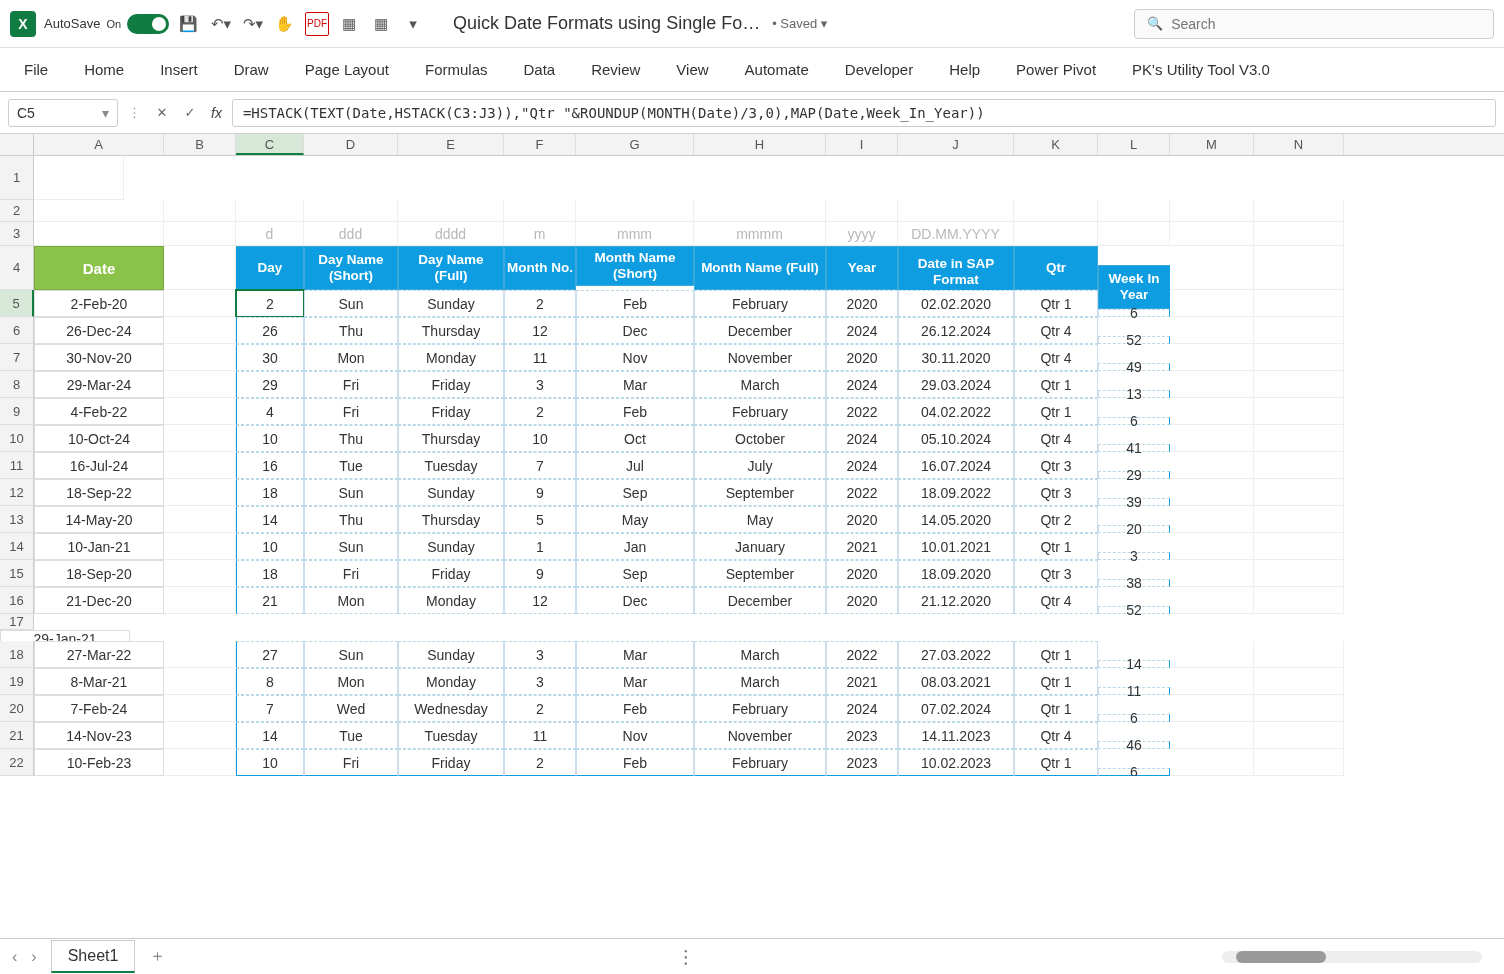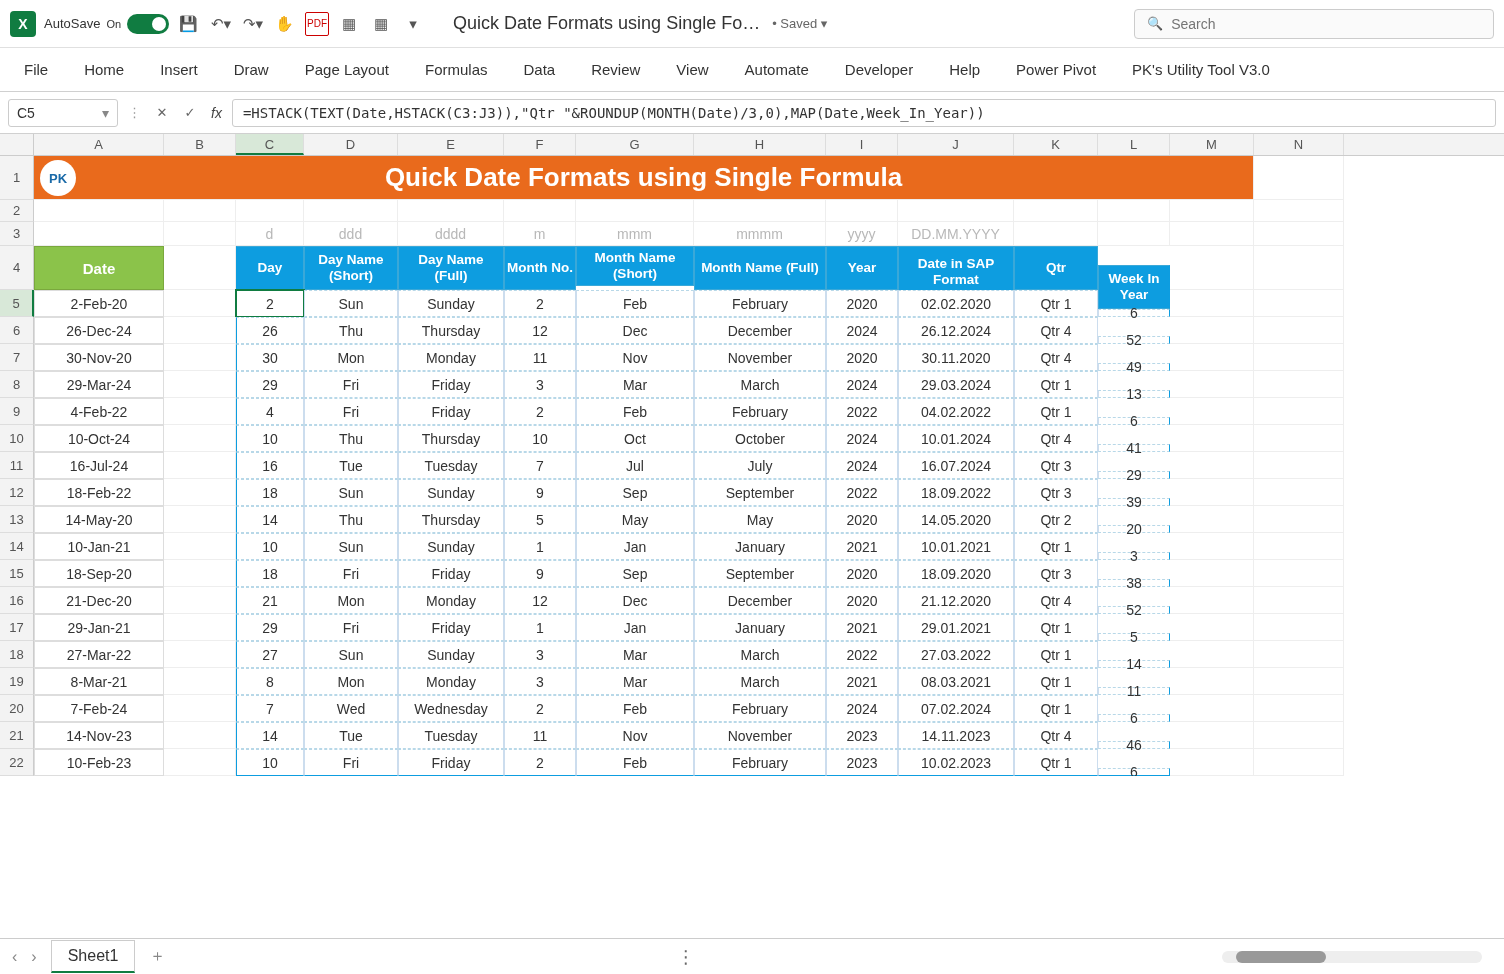--- a/index.html
+++ b/index.html
@@ -143,21 +143,20 @@
         <div class="colh cJ">J</div>
         <div class="colh cK">K</div>
         <div class="colh cL">L</div>
         <div class="colh cM">M</div>
         <div class="colh cN">N</div>
       </div>
   </div>
   <div class="rows" id="gridrows">
       <div class="gridrow" style="height: 44px;">
         <div class="rowh" style="height: 44px;">1</div>
-        <div class="cell titlecell" style="width: 1220px;"><div class="logo">PK</div>Quick Date Formats using Single Formula</div>
         <div class="cell cN"></div>
       </div>
       <div class="gridrow" style="height: 22px;">
         <div class="rowh" style="height: 22px;">2</div>
         <div class="cell cA"></div>
         <div class="cell cB"></div>
         <div class="cell cC"></div>
         <div class="cell cD"></div>
         <div class="cell cE"></div>
         <div class="cell cF"></div>
@@ -293,21 +292,21 @@
         <div class="rowh" style="height: 27px;">10</div>
         <div class="cell cA date-cell">10-Oct-24</div>
         <div class="cell cB"></div>
         <div class="cell cC tbl-cell tbl-first-col">10</div>
         <div class="cell cD tbl-cell">Thu</div>
         <div class="cell cE tbl-cell">Thursday</div>
         <div class="cell cF tbl-cell">10</div>
         <div class="cell cG tbl-cell">Oct</div>
         <div class="cell cH tbl-cell">October</div>
         <div class="cell cI tbl-cell">2024</div>
-        <div class="cell cJ tbl-cell">10.01.2024</div>
+        <div class="cell cJ tbl-cell">05.10.2024</div>
         <div class="cell cK tbl-cell">Qtr 4</div>
         <div class="cell cL tbl-cell tbl-last-col">41</div>
         <div class="cell cM"></div>
         <div class="cell cN"></div>
       </div>
       <div class="gridrow" style="height: 27px;">
         <div class="rowh" style="height: 27px;">11</div>
         <div class="cell cA date-cell">16-Jul-24</div>
         <div class="cell cB"></div>
         <div class="cell cC tbl-cell tbl-first-col">16</div>
@@ -318,21 +317,21 @@
         <div class="cell cH tbl-cell">July</div>
         <div class="cell cI tbl-cell">2024</div>
         <div class="cell cJ tbl-cell">16.07.2024</div>
         <div class="cell cK tbl-cell">Qtr 3</div>
         <div class="cell cL tbl-cell tbl-last-col">29</div>
         <div class="cell cM"></div>
         <div class="cell cN"></div>
       </div>
       <div class="gridrow" style="height: 27px;">
         <div class="rowh" style="height: 27px;">12</div>
-        <div class="cell cA date-cell">18-Feb-22</div>
+        <div class="cell cA date-cell">18-Sep-22</div>
         <div class="cell cB"></div>
         <div class="cell cC tbl-cell tbl-first-col">18</div>
         <div class="cell cD tbl-cell">Sun</div>
         <div class="cell cE tbl-cell">Sunday</div>
         <div class="cell cF tbl-cell">9</div>
         <div class="cell cG tbl-cell">Sep</div>
         <div class="cell cH tbl-cell">September</div>
         <div class="cell cI tbl-cell">2022</div>
         <div class="cell cJ tbl-cell">18.09.2022</div>
         <div class="cell cK tbl-cell">Qtr 3</div>
@@ -401,21 +400,21 @@
         <div class="cell cF tbl-cell">12</div>
         <div class="cell cG tbl-cell">Dec</div>
         <div class="cell cH tbl-cell">December</div>
         <div class="cell cI tbl-cell">2020</div>
         <div class="cell cJ tbl-cell">21.12.2020</div>
         <div class="cell cK tbl-cell">Qtr 4</div>
         <div class="cell cL tbl-cell tbl-last-col">52</div>
         <div class="cell cM"></div>
         <div class="cell cN"></div>
       </div>
-      <div class="gridrow" style="height: 27px;">
+      <div class="gridrow" style="height: 27px; flex-direction: column;">
         <div class="rowh" style="height: 27px;">17</div>
         <div class="cell cA date-cell">29-Jan-21</div>
         <div class="cell cB"></div>
         <div class="cell cC tbl-cell tbl-first-col">29</div>
         <div class="cell cD tbl-cell">Fri</div>
         <div class="cell cE tbl-cell">Friday</div>
         <div class="cell cF tbl-cell">1</div>
         <div class="cell cG tbl-cell">Jan</div>
         <div class="cell cH tbl-cell">January</div>
         <div class="cell cI tbl-cell">2021</div>

